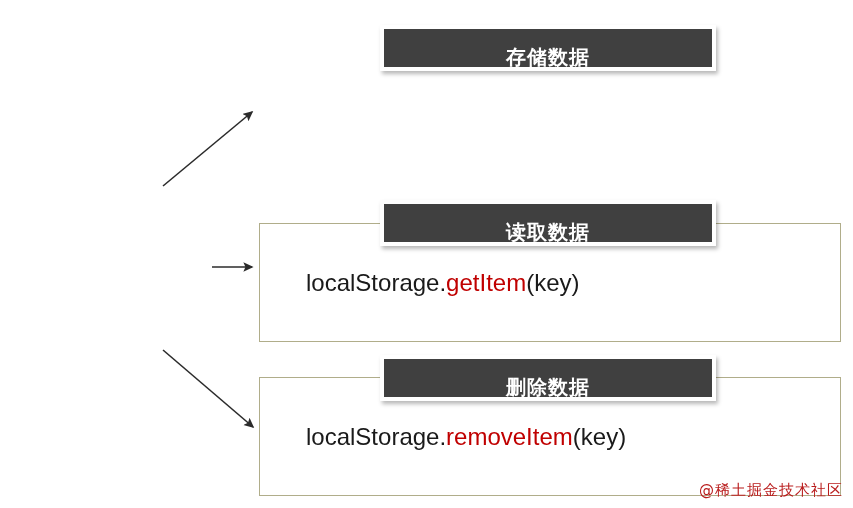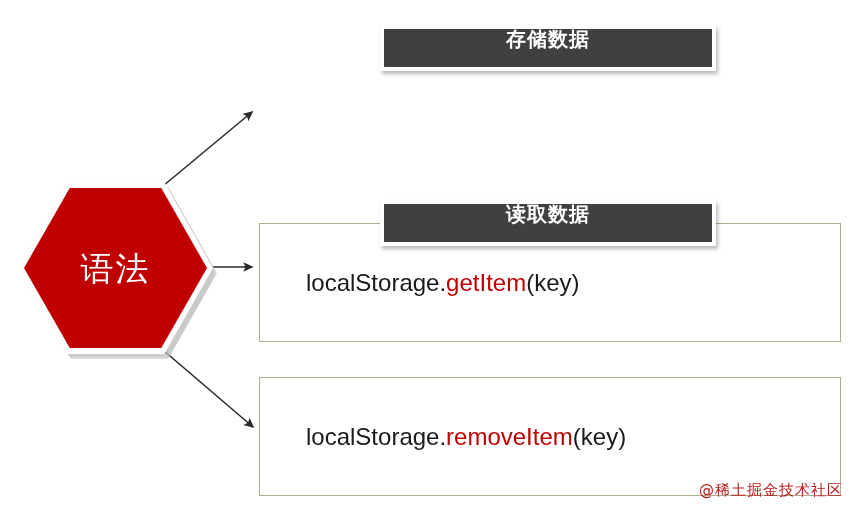--- a/index.html
+++ b/index.html
@@ -117,21 +117,21 @@
     box-shadow: 2px 3px 4px rgba(0,0,0,.28);
   }
   .chip-1 { top: 25px; }
   .chip-2 { top: 200px; }
   .chip-3 { top: 355px; }
   .chip-inner {
     width: 100%;
     height: 100%;
     background: #404040;
     display: flex;
-    align-items: flex-start;
+    align-items: flex-end;
     justify-content: center;
   }
   .chip-label {
     color: #ffffff;
     font-size: 20px;
     font-weight: bold;
     letter-spacing: 1px;
     font-family: "DejaVu Sans", "Liberation Sans", sans-serif;
     line-height: 1;
   }
@@ -157,28 +157,20 @@
     <defs>
       <marker id="arrowhead" markerWidth="7" markerHeight="7" refX="5.4" refY="3" orient="auto" markerUnits="strokeWidth">
         <path d="M0,0 L6.4,3 L0,6 L1.3,3 z" fill="#2b2b2b"></path>
       </marker>
     </defs>
     <line x1="163" y1="186" x2="252" y2="112" stroke="#2b2b2b" stroke-width="1.6" marker-end="url(#arrowhead)"></line>
     <line x1="212" y1="267" x2="252" y2="267" stroke="#2b2b2b" stroke-width="1.6" marker-end="url(#arrowhead)"></line>
     <line x1="163" y1="350" x2="253" y2="427" stroke="#2b2b2b" stroke-width="1.6" marker-end="url(#arrowhead)"></line>
   </svg>
 
-  <div class="hex-wrap">
-    <div class="hex-shadow"></div>
-    <div class="hex-outer">
-      <div class="hex-inner">
-        <span class="hex-label">语法</span>
-      </div>
-    </div>
-  </div>
 
   <div class="chip chip-1">
     <div class="chip-inner">
       <span class="chip-label">存储数据</span>
     </div>
   </div>
 
   <div class="row row-2">
     <div class="code">
       <span>localStorage.</span><span class="fn">getItem</span><span>(key)</span>
@@ -188,16 +180,21 @@
     <div class="chip-inner">
       <span class="chip-label">读取数据</span>
     </div>
   </div>
 
   <div class="row row-3">
     <div class="code">
       <span>localStorage.</span><span class="fn">removeItem</span><span>(key)</span>
     </div>
   </div>
+  <div class="chip chip-3">
+    <div class="chip-inner">
+      <span class="chip-label">删除数据</span>
+    </div>
+  </div>
 
   <div class="watermark">@稀土掘金技术社区</div>
 
 </div>
 
 </body></html>

